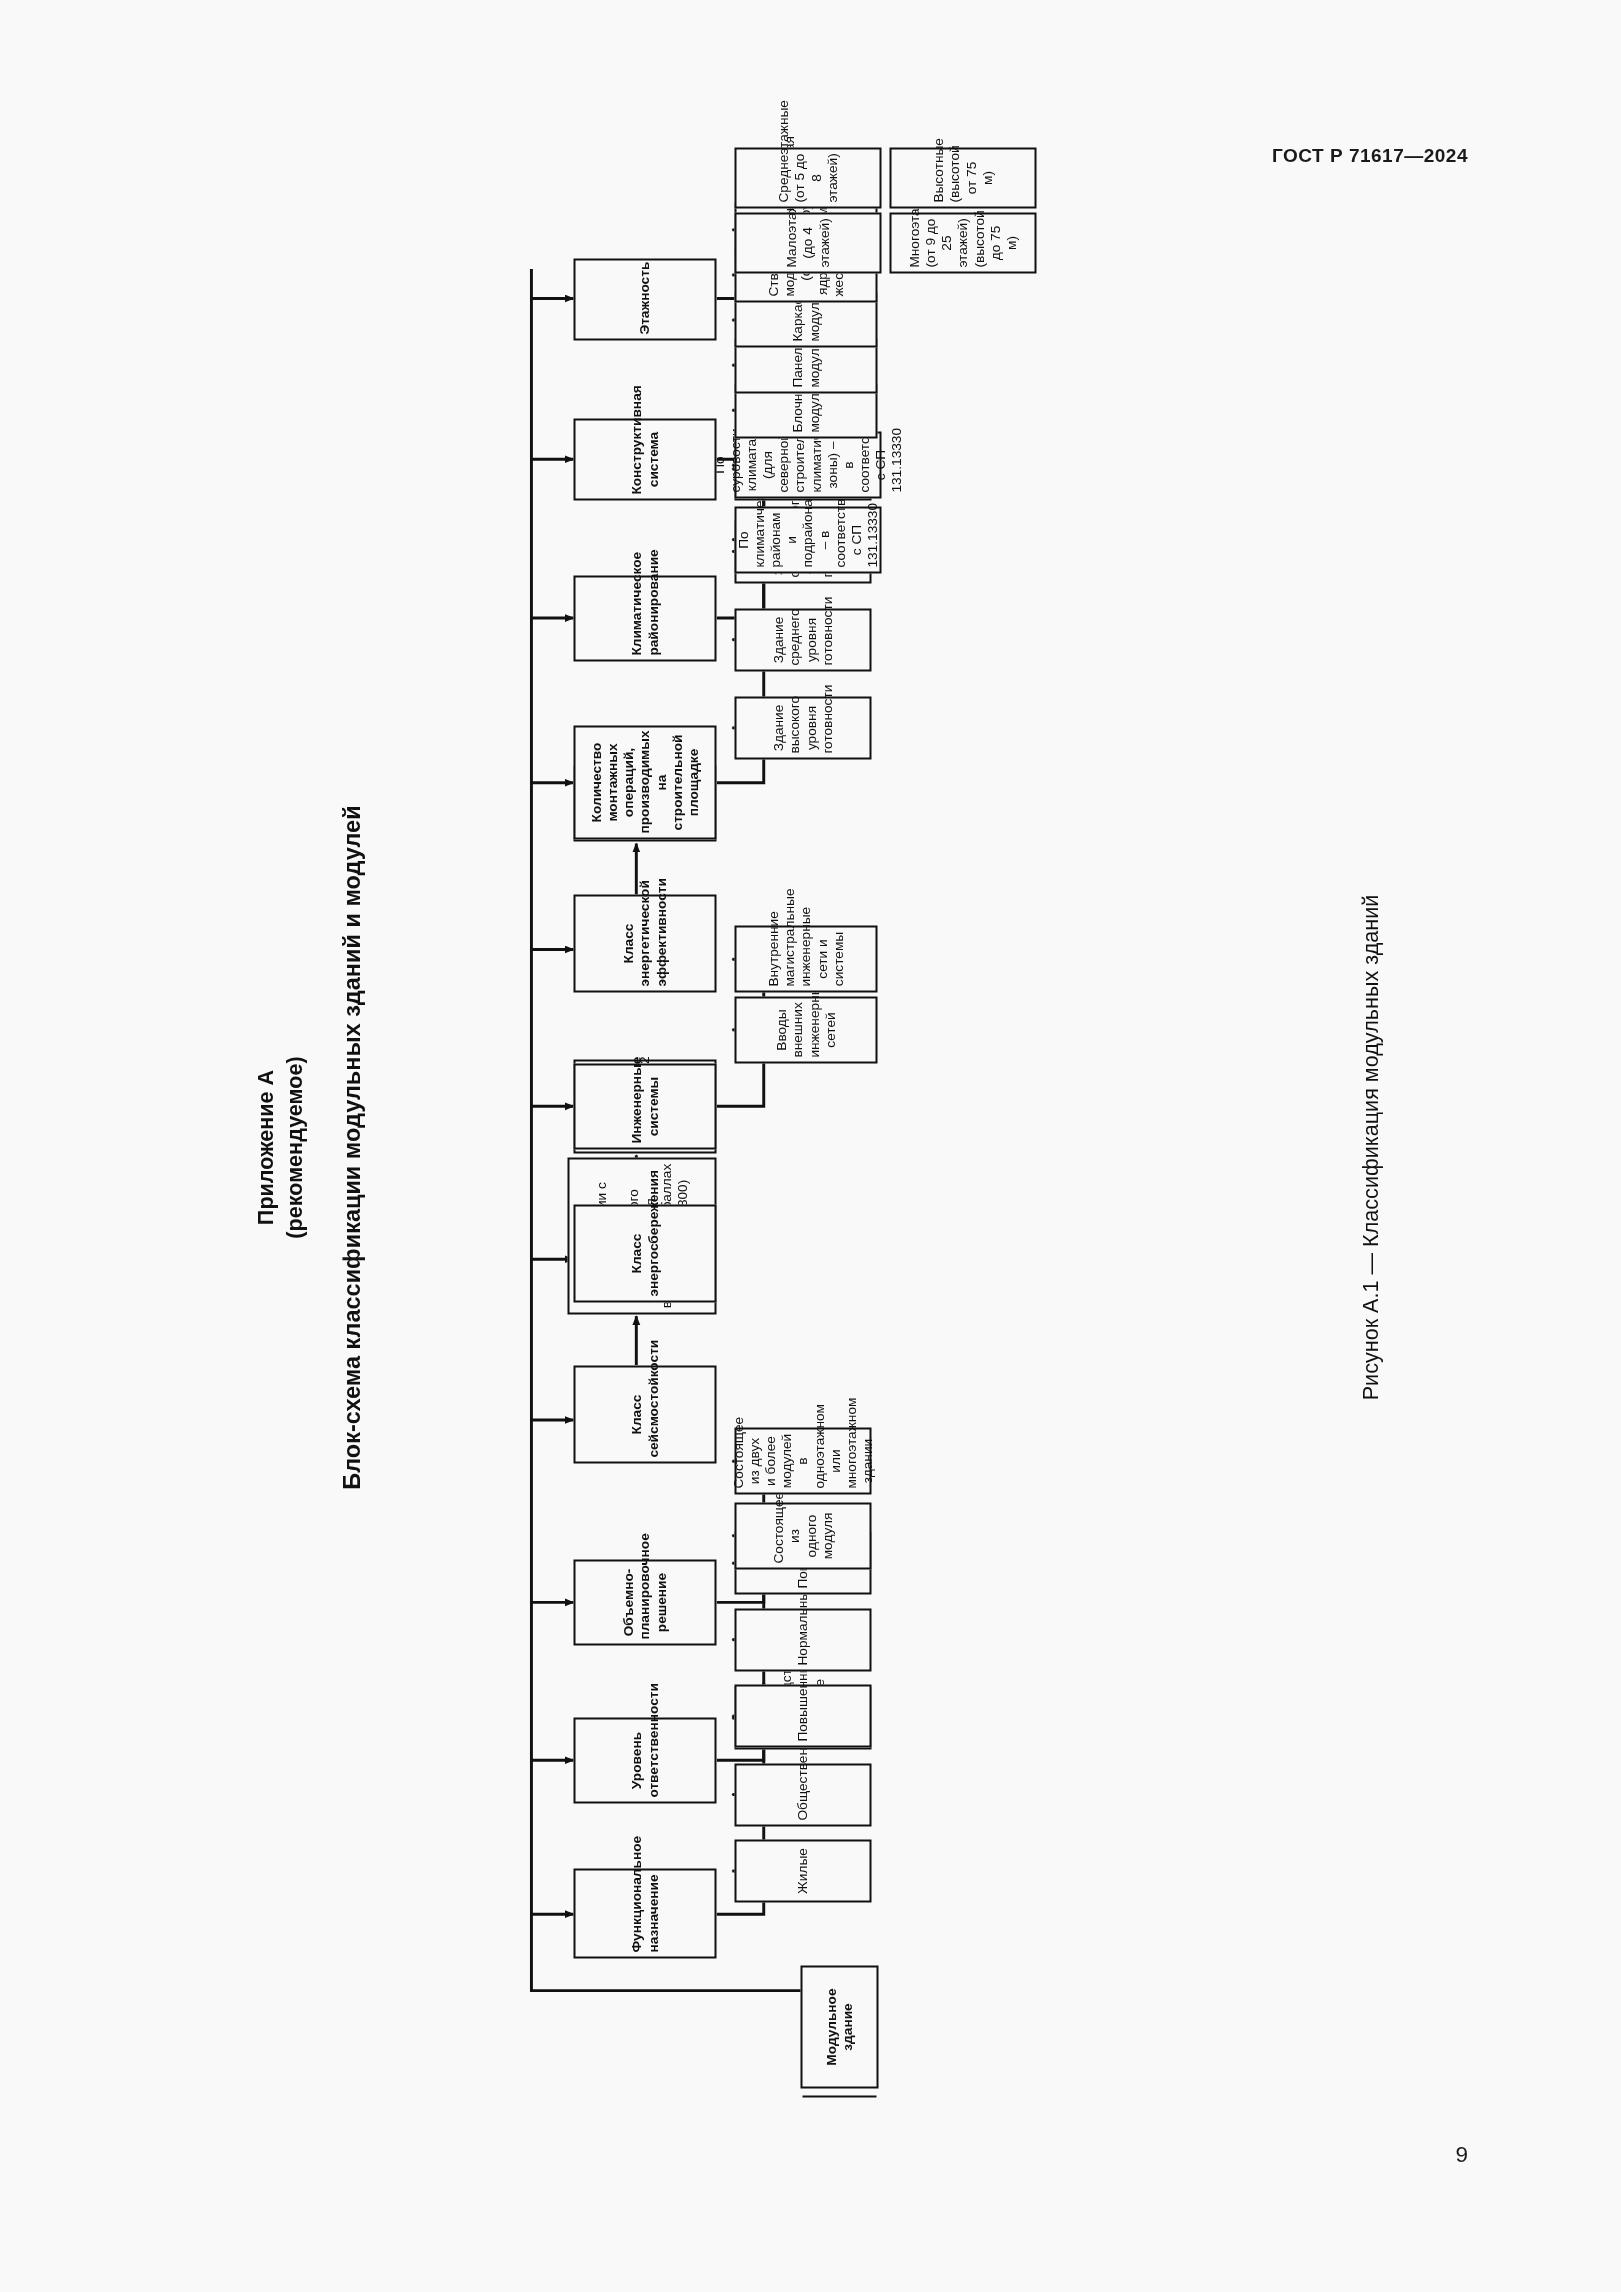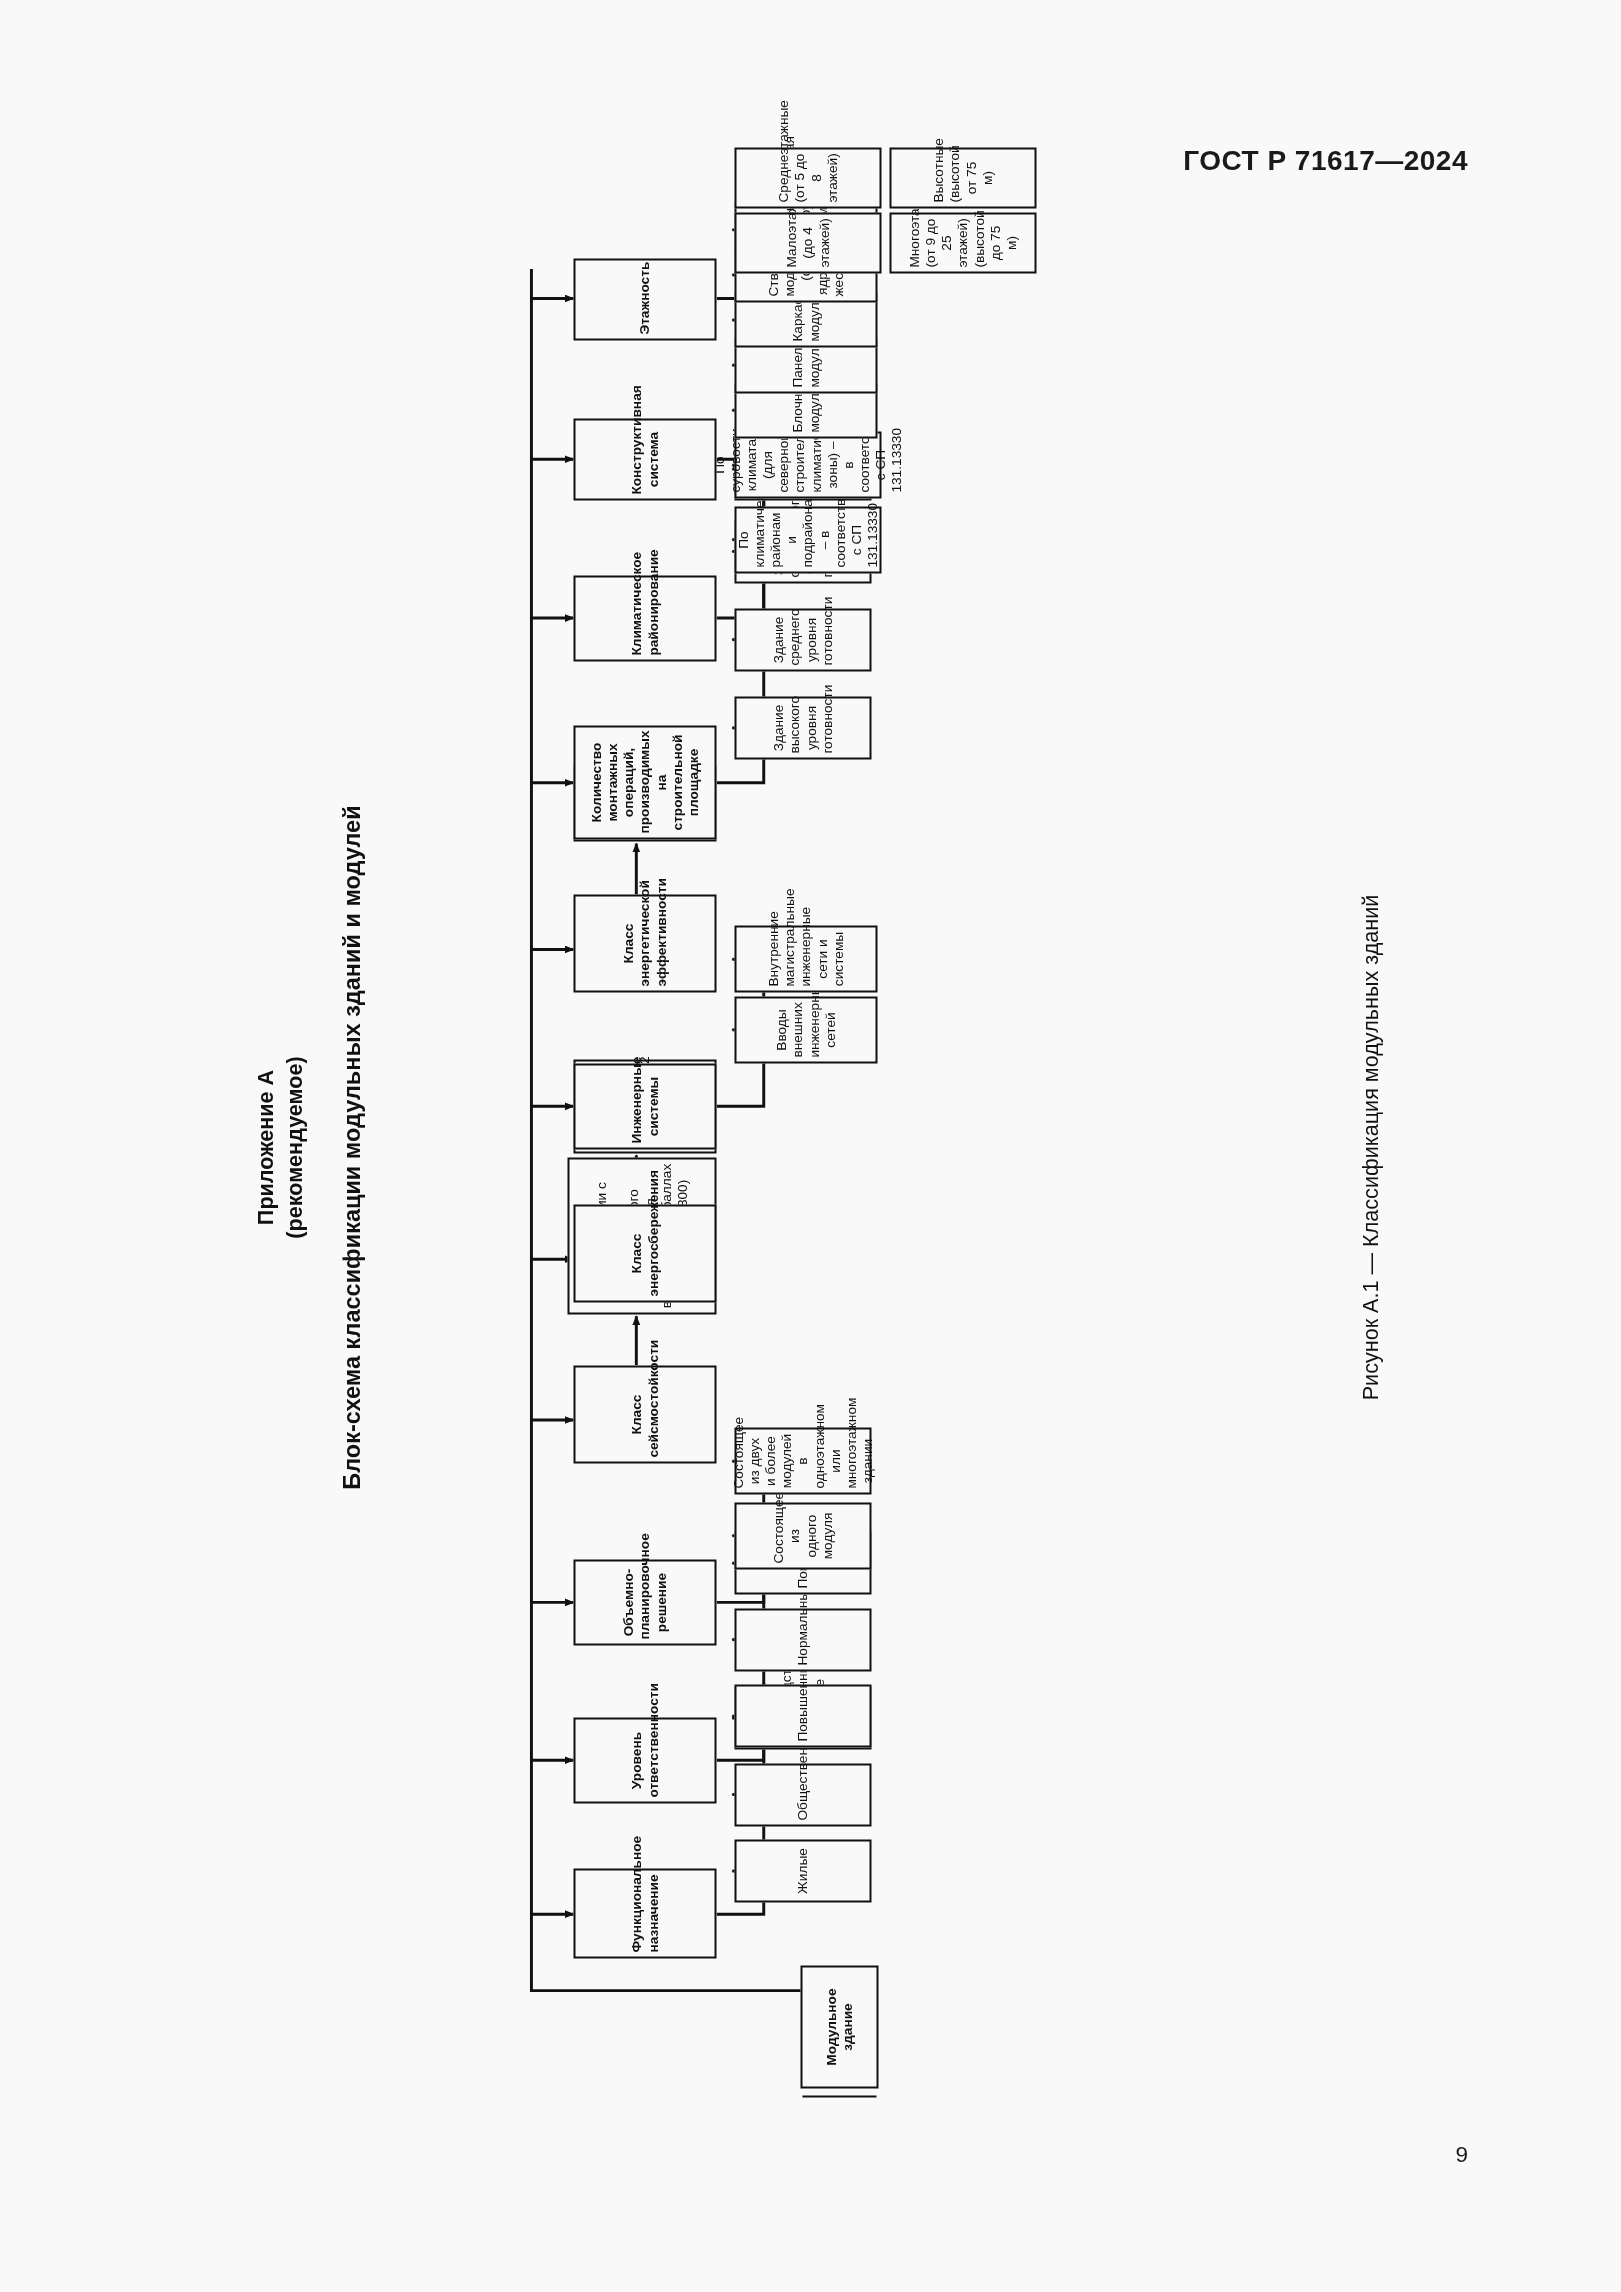--- a/index.html
+++ b/index.html
@@ -3,21 +3,21 @@
 <meta charset="utf-8">
 <style>
   html,body{margin:0;padding:0;background:#f7f7f7;}
   body{width:1621px;height:2293px;position:relative;font-family:"Liberation Sans",sans-serif;overflow:hidden;}
 
   .page{position:absolute;inset:0;background:#f9f9f9;}
 
   
   #doc-header{
     position:absolute; top:145px; right:153px;
-    font-size:28px; font-weight:bold; letter-spacing:0.5px; color:#1a1a1a;
+    font-size:19px; font-weight:bold; letter-spacing:0.5px; color:#1a1a1a;
   }
   #page-number{
     position:absolute; bottom:125px; right:153px;
     font-size:22.5px; color:#1a1a1a;
   }
 
   
   
   #figure-canvas{
     position:absolute;

